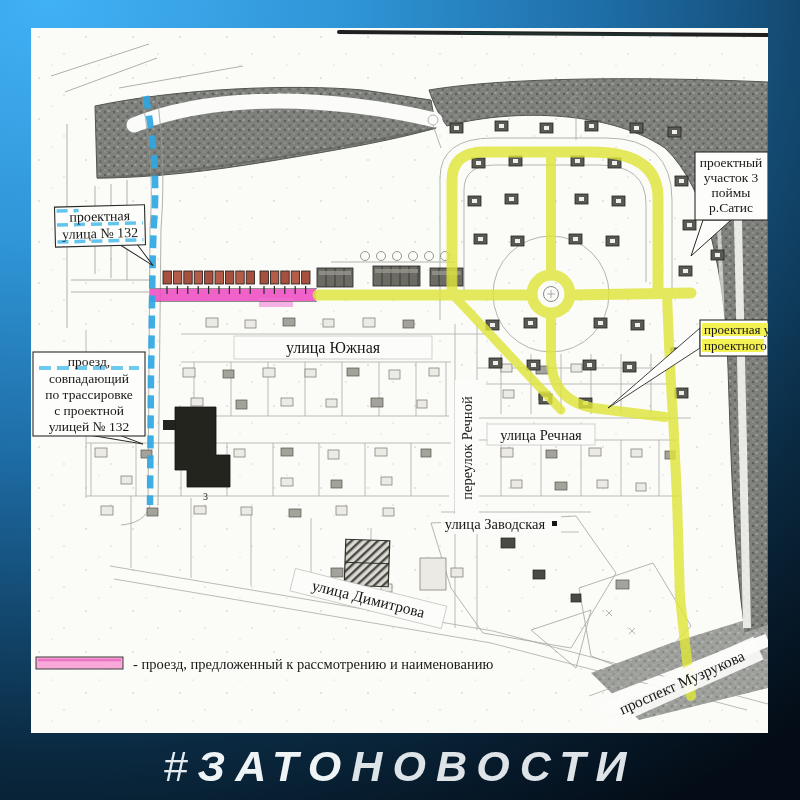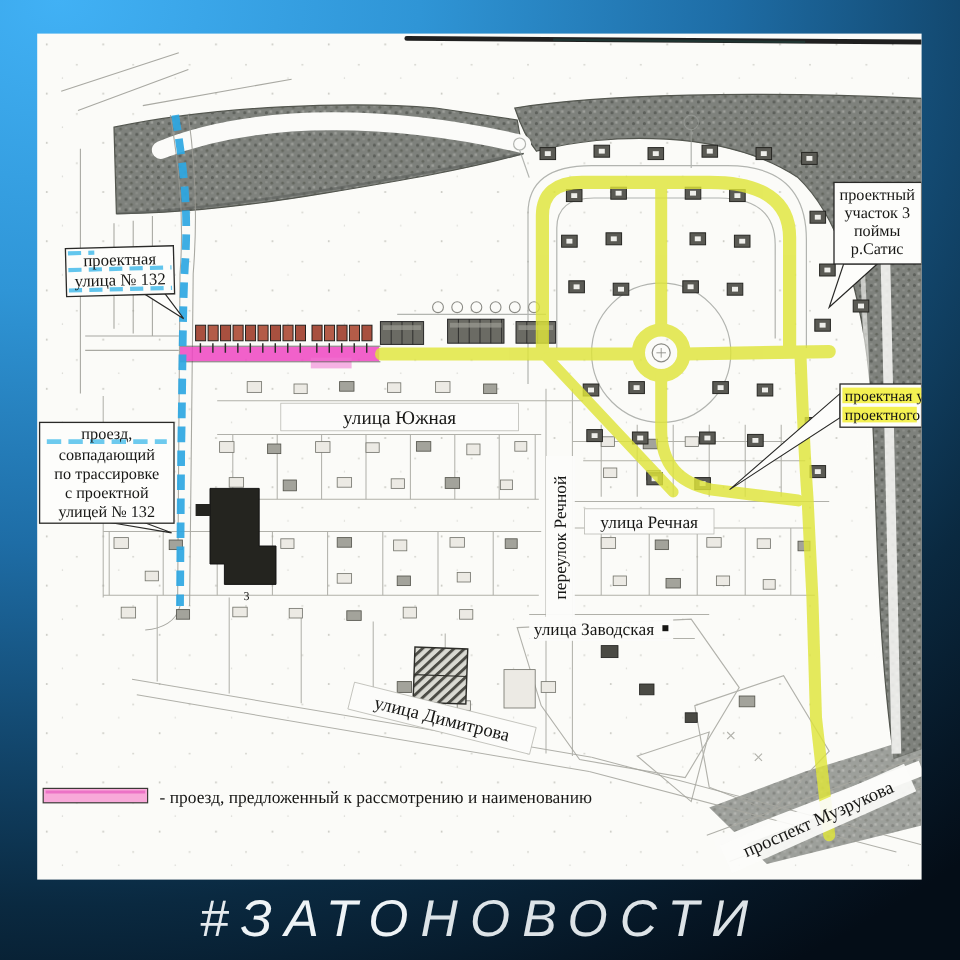--- a/index.html
+++ b/index.html
@@ -8,22 +8,22 @@
       #41b1f5 0%, #2f95d6 26%, #1e6da6 48%, #12466c 66%, #0a2940 80%, #061726 92%, #040d17 100%);
     font-family:"Liberation Sans", sans-serif;}
   .map-panel{position:absolute;left:31px;top:28px;width:737px;height:705px;
     background:#fbfbf8;overflow:hidden;}
   .map-panel svg{display:block}
   svg text{font-family:"Liberation Serif", serif;fill:#171715;}
   .wm{position:absolute;left:0;top:733px;width:800px;height:67px;
     display:flex;align-items:center;justify-content:center;
     font-style:italic;color:#eef3f6;font-size:43px;letter-spacing:.235em;white-space:nowrap;}
   .wm .wm-hash{font-weight:400;opacity:.96;}
-  .wm .wm-bold{font-weight:400;}
-  .wm .wm-light{font-weight:400;opacity:.93;}
+  .wm .wm-bold{font-weight:700;}
+  .wm .wm-light{font-weight:700;opacity:.93;}
 </style>
 </head>
 <body>
 
 <div class="canvas">
 
   <div class="map-panel">
     <svg width="737" height="705" viewBox="0 0 737 705">
       <defs>
         <pattern id="tex" width="9" height="9" patternUnits="userSpaceOnUse">

